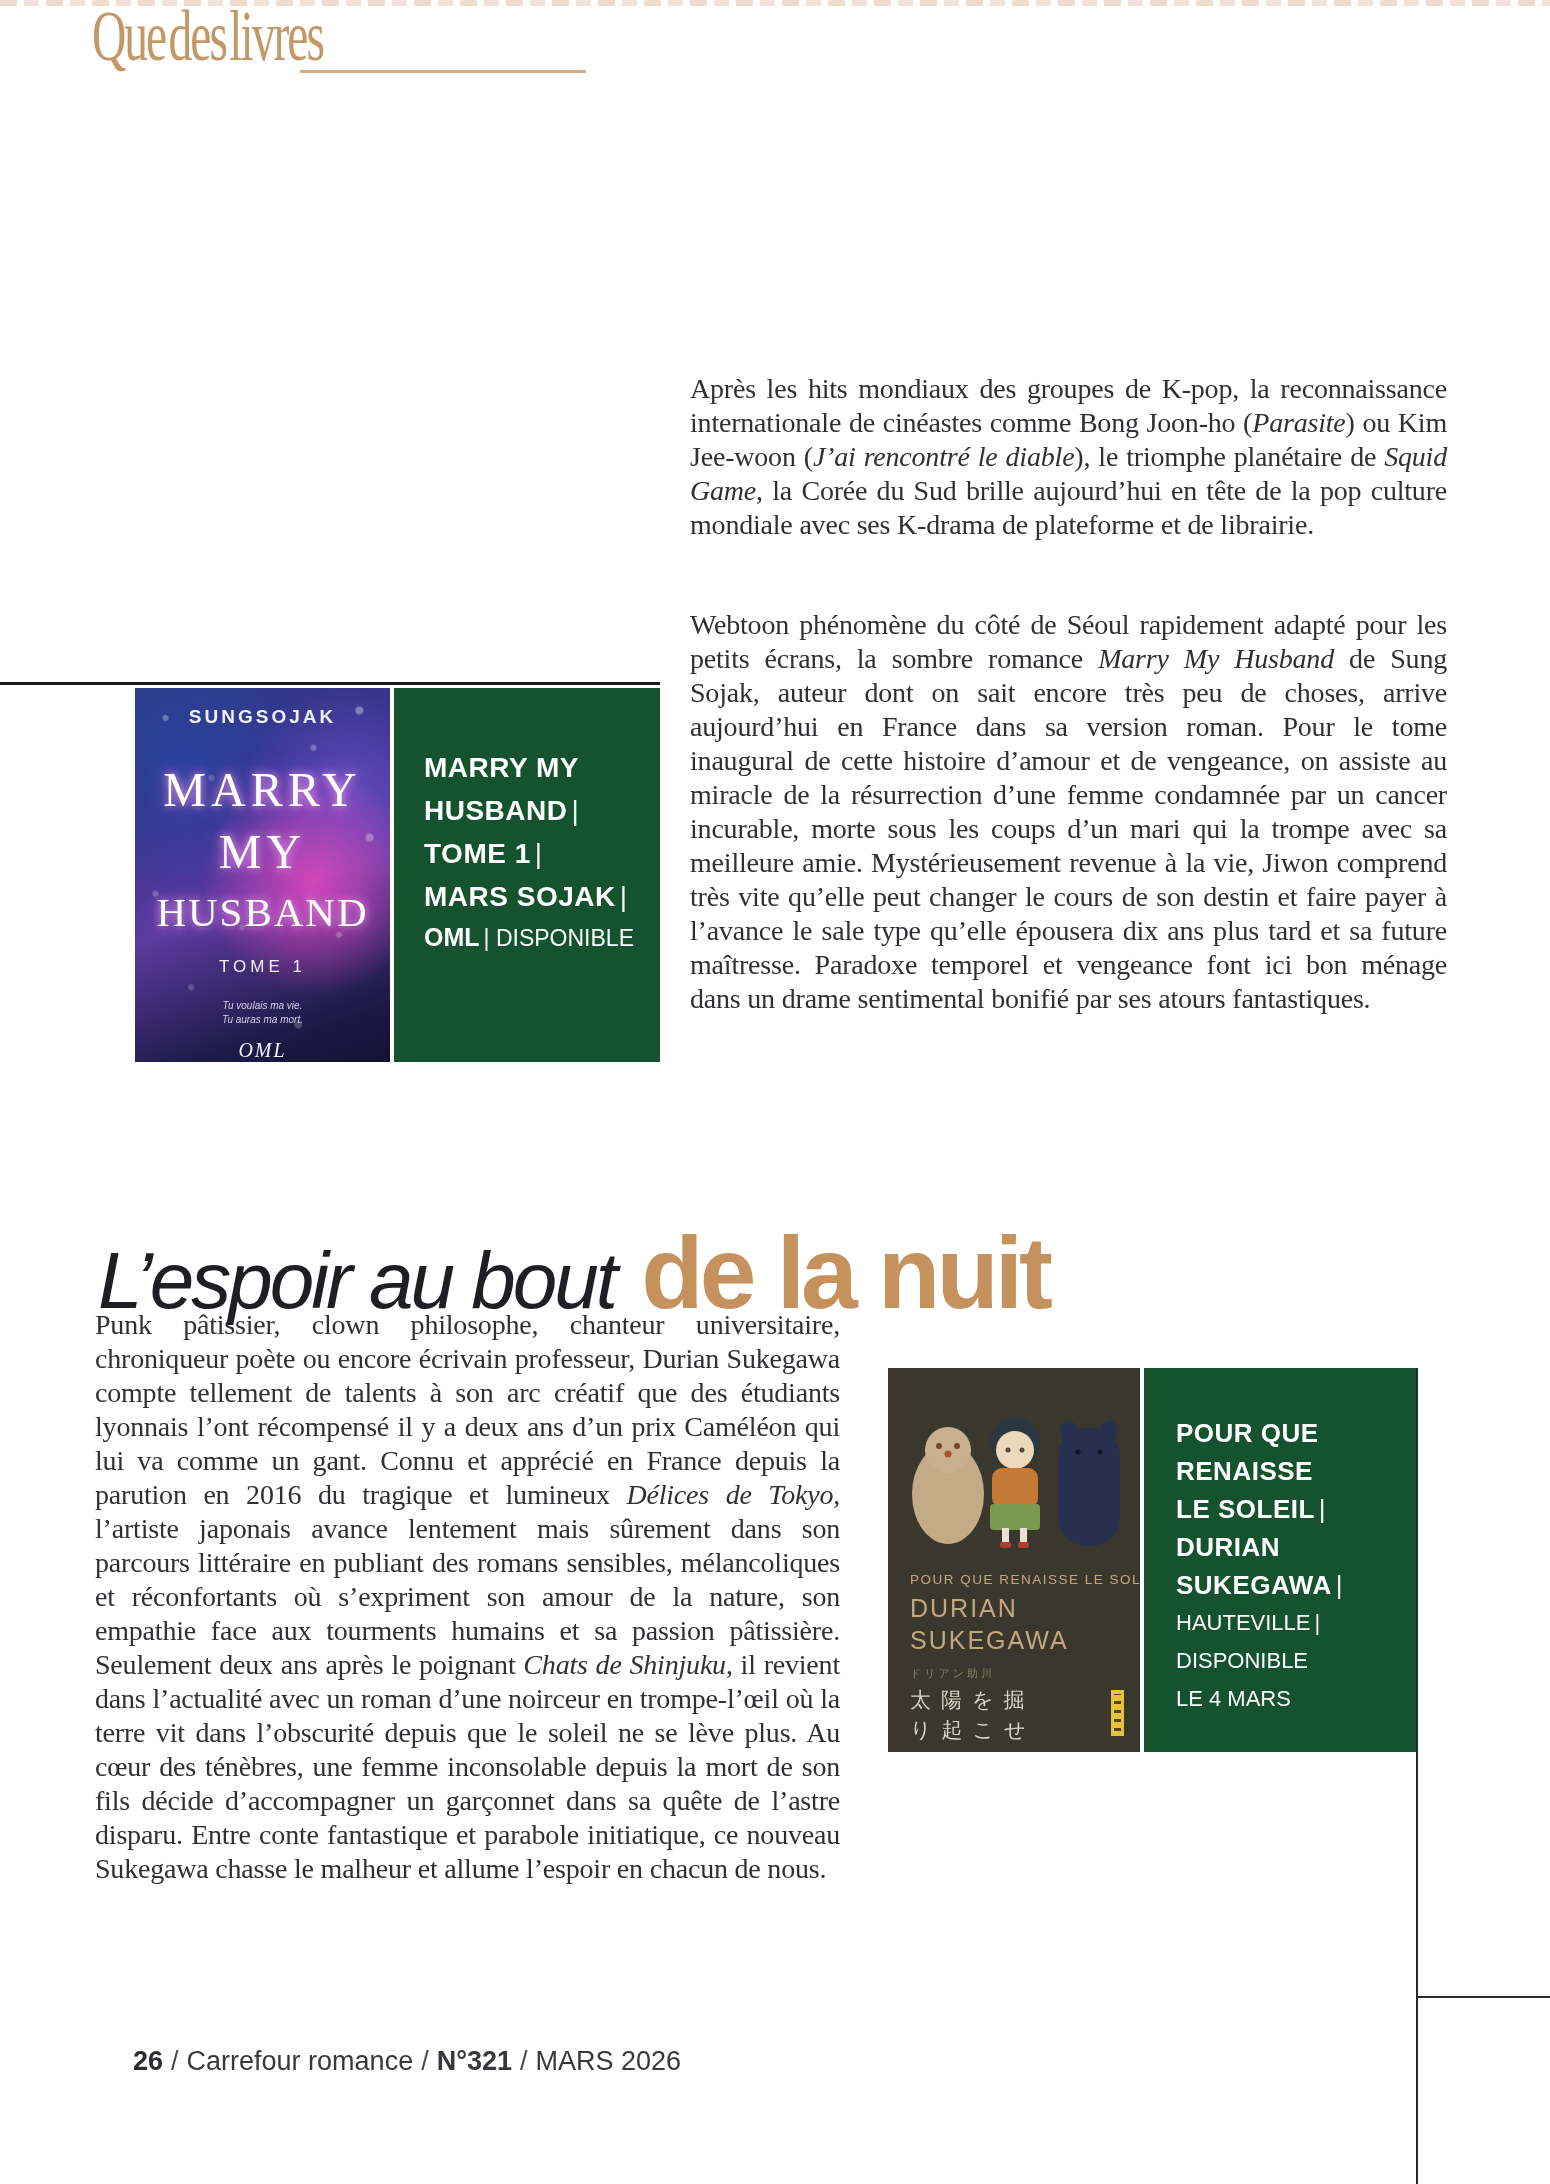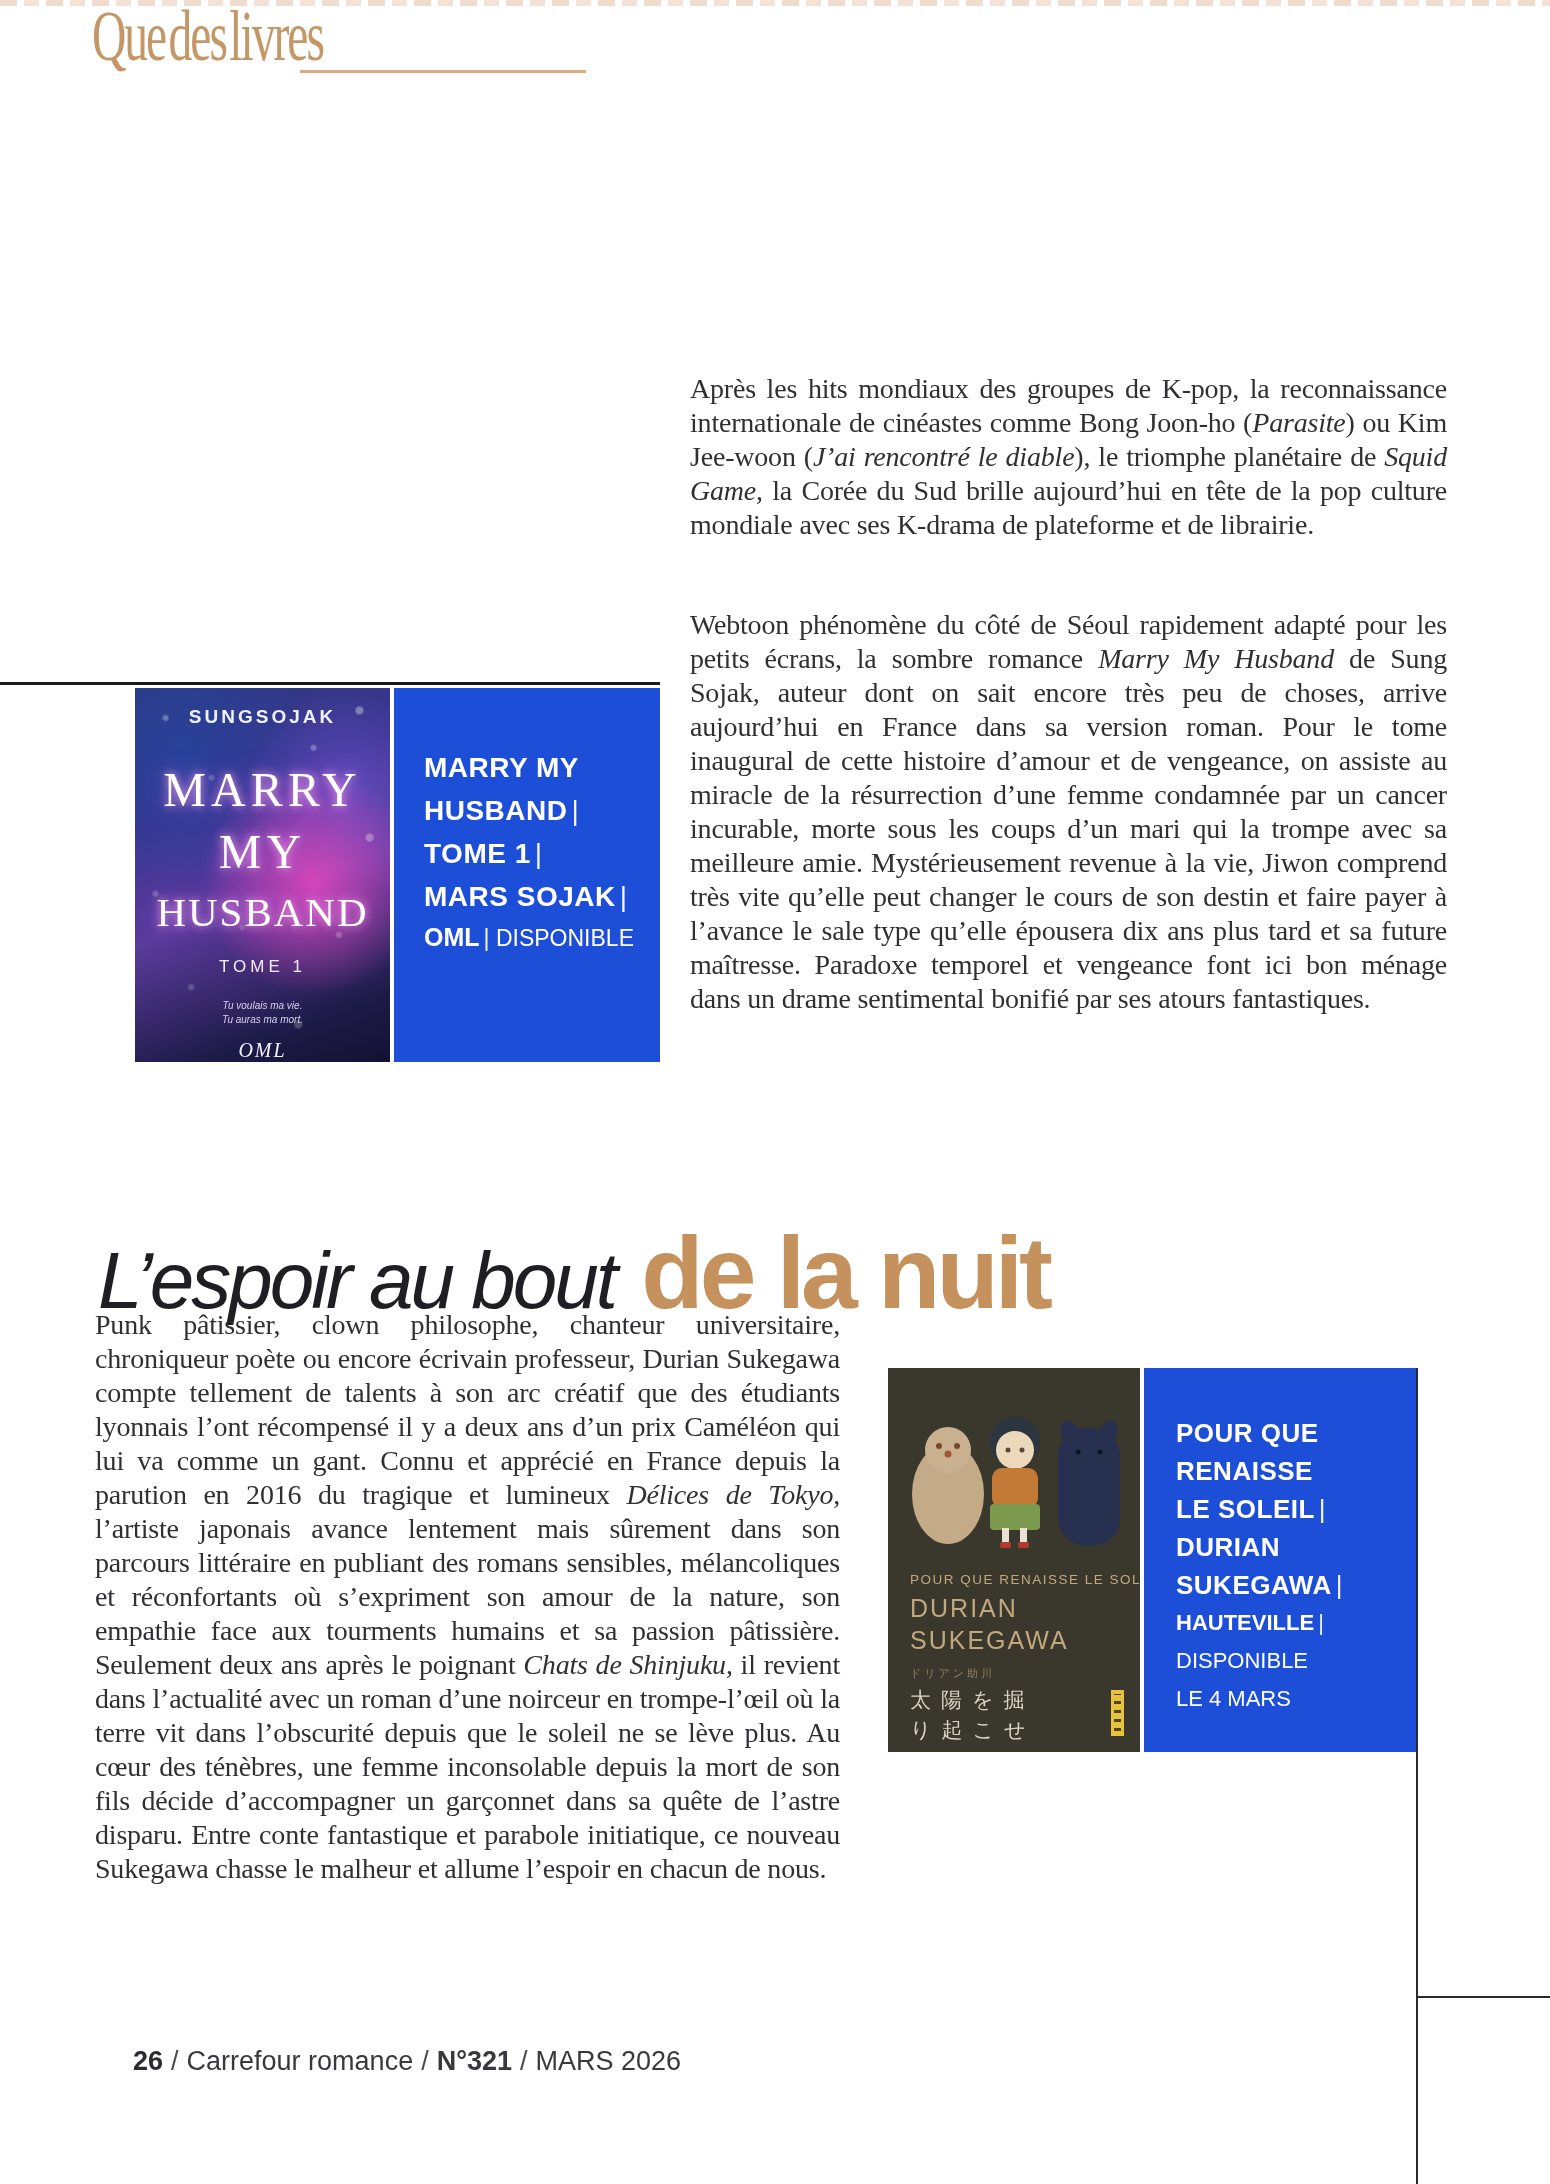--- a/index.html
+++ b/index.html
@@ -58,21 +58,21 @@
     text-shadow:0 0 10px rgba(255,170,240,.95),0 0 24px rgba(190,90,230,.7);line-height:1;}
   .c1-t1{margin-top:38px;font-size:48px;letter-spacing:5px;}
   .c1-t2{margin-top:14px;font-size:48px;letter-spacing:5px;}
   .c1-t3{margin-top:16px;font-size:41px;letter-spacing:2px;}
   .c1-tome{position:relative;margin-top:24px;font-size:17px;letter-spacing:4px;color:#f2ecff;}
   .c1-tag{position:relative;margin-top:22px;font-size:10px;line-height:14px;color:#d9cfe8;font-style:italic;}
   .c1-pub{position:relative;margin-top:12px;font-family:"Liberation Serif",serif;font-style:italic;
     font-size:20px;letter-spacing:2px;color:#f5f2ff;}
 
   
-  .tanbox{position:absolute;background:#1d4ed8;color:#ffffff;box-sizing:border-box;}
+  .tanbox{position:absolute;background:#14532d;color:#ffffff;box-sizing:border-box;}
   .box1{left:394px;top:688px;width:266px;height:374px;padding:58px 0 0 30px;}
   .box2{left:1144px;top:1368px;width:272px;height:384px;padding:46px 0 0 32px;}
   .tb-line{font-weight:bold;font-size:28px;line-height:43px;letter-spacing:.5px;white-space:nowrap;}
   .box2 .tb-line{font-size:26px;line-height:38px;}
   .tb-sub{font-size:23px;line-height:38px;white-space:nowrap;}
   .box2 .tb-sub{font-size:22px;line-height:38px;}
   .tb-sub .b{font-weight:bold;font-size:25px;}
   .box2 .tb-sub.b1{font-weight:bold;}
   .pipe{font-weight:normal;opacity:.95;padding-left:4px;}
 
@@ -178,21 +178,21 @@
     <div class="c2-jp2">り起こせ</div>
     <div class="c2-logo"></div>
   </div>
 
   <div class="tanbox box2">
     <div class="tb-line">POUR QUE</div>
     <div class="tb-line">RENAISSE</div>
     <div class="tb-line"><span>LE SOLEIL</span><span class="pipe">|</span></div>
     <div class="tb-line">DURIAN</div>
     <div class="tb-line"><span>SUKEGAWA</span><span class="pipe">|</span></div>
-    <div class="tb-sub b1"><span style="font-weight:bold">HAUTEVILLE</span><span class="pipe">|</span></div>
+    <div class="tb-sub b1"><span style="font-weight:normal">HAUTEVILLE</span><span class="pipe">|</span></div>
     <div class="tb-sub">DISPONIBLE</div>
     <div class="tb-sub">LE 4 MARS</div>
   </div>
 
   <div class="vline"></div>
   <div class="hline"></div>
 
   <div class="footer">
     <span class="b">26</span><span class="sl">/</span><span>Carrefour romance</span><span class="sl">/</span><span class="sb">N°321</span><span class="sl">/</span><span>MARS 2026</span>
   </div>

